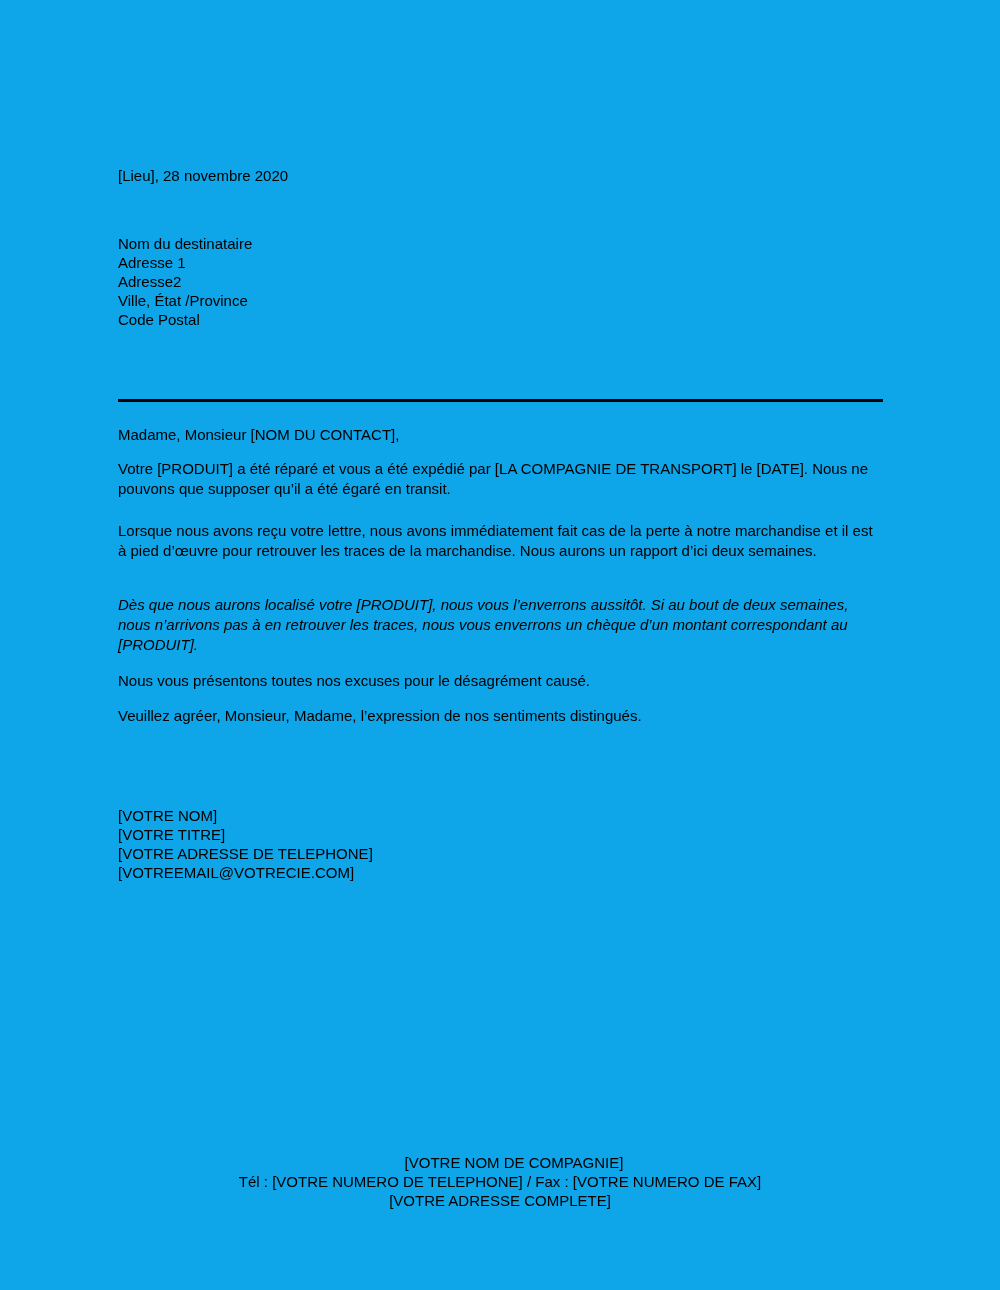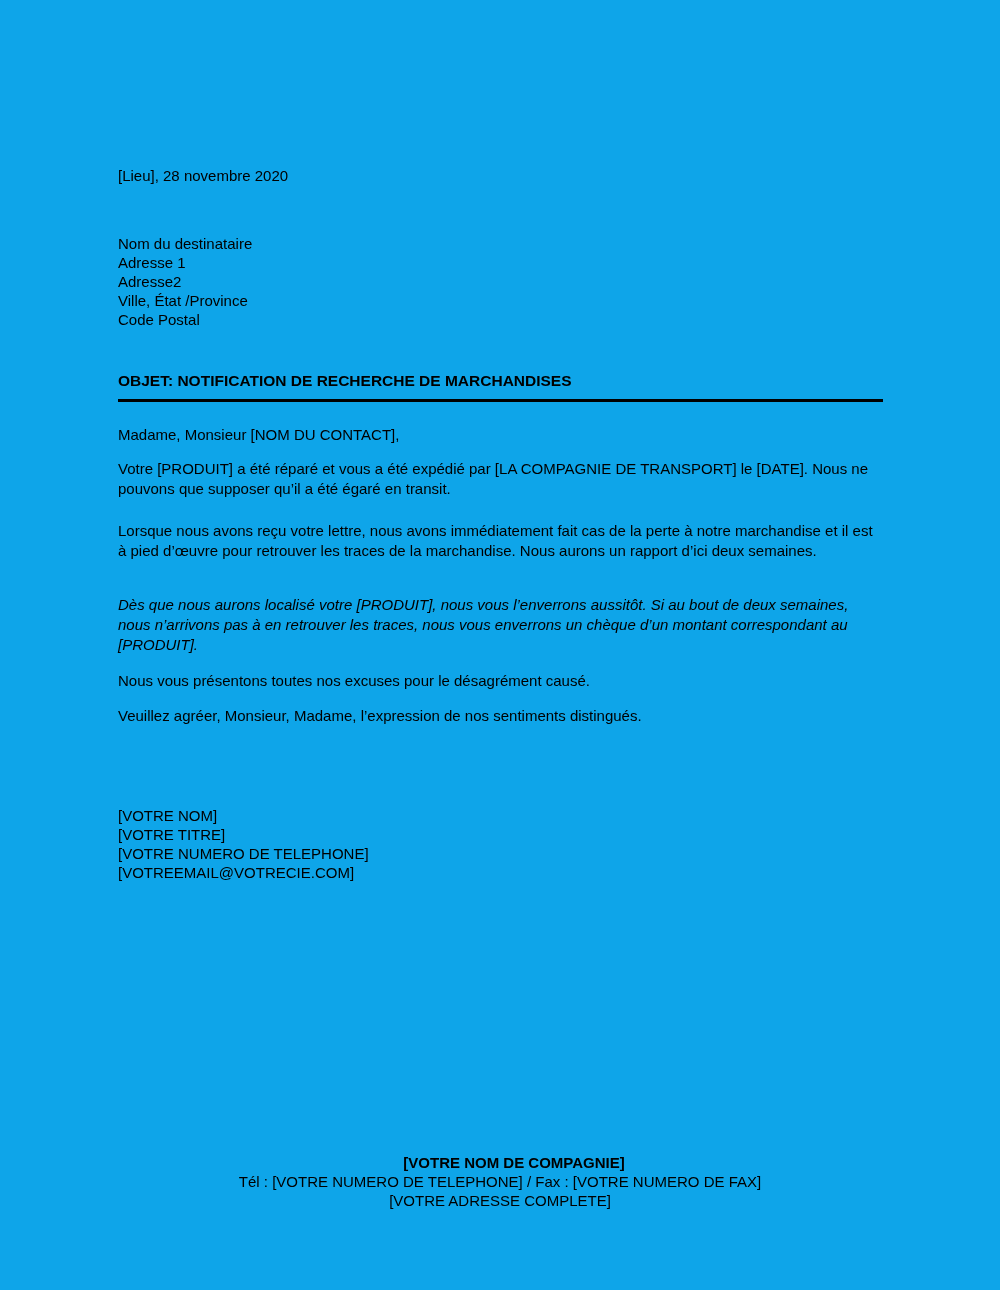--- a/index.html
+++ b/index.html
@@ -78,21 +78,21 @@
   .footer {
     position: absolute;
     left: 0;
     top: 1153px;
     width: 1000px;
     text-align: center;
     font-size: 15px;
     line-height: 19px;
   }
   .footer-company {
-    font-weight: bold;
+    font-weight: normal;
     margin-left: 28px;
   }
   .footer a {
     text-decoration: underline;
   }
 </style>
 </head>
 <body>
 
 <div class="page">
@@ -100,36 +100,35 @@
   <div class="date-line">[Lieu], 28 novembre 2020</div>
 
   <div class="recipient-block">
     <div>Nom du destinataire</div>
     <div>Adresse 1</div>
     <div>Adresse2</div>
     <div>Ville, État /Province</div>
     <div>Code Postal</div>
   </div>
 
-  <div class="subject-line">OBJET: NOTIFICATION DE RECHERCHE DE MARCHANDISES</div>
 
   <div class="subject-rule"></div>
 
   <div class="salutation">Madame, Monsieur [NOM DU CONTACT],</div>
 
   <div class="para para-1">Votre [PRODUIT] a été réparé et vous a été expédié par [LA COMPAGNIE DE TRANSPORT] le [DATE]. Nous ne pouvons que supposer qu’il a été égaré en transit.</div>
   <div class="para para-2">Lorsque nous avons reçu votre lettre, nous avons immédiatement fait cas de la perte à notre marchandise et il est à pied d’œuvre pour retrouver les traces de la marchandise. Nous aurons un rapport d’ici deux semaines.</div>
   <div class="para para-3">Dès que nous aurons localisé votre [PRODUIT], nous vous l’enverrons aussitôt. Si au bout de deux semaines, nous n’arrivons pas à en retrouver les traces, nous vous enverrons un chèque d’un montant correspondant au [PRODUIT].</div>
   <div class="para para-4">Nous vous présentons toutes nos excuses pour le désagrément causé.</div>
   <div class="para para-5">Veuillez agréer, Monsieur, Madame, l’expression de nos sentiments distingués.</div>
 
   <div class="signature-block">
     <div>[VOTRE NOM]</div>
     <div>[VOTRE TITRE]</div>
-    <div>[VOTRE NUMERO DE TELEPHONE]</div>
+    <div>[VOTRE ADRESSE DE TELEPHONE]</div>
     <div>[VOTREEMAIL@VOTRECIE.COM]</div>
   </div>
 
   <div class="footer">
     <div class="footer-company">[VOTRE NOM DE COMPAGNIE]</div>
     <div>Tél : [VOTRE NUMERO DE TELEPHONE] / Fax : [VOTRE NUMERO DE FAX]</div>
     <div>[VOTRE ADRESSE COMPLETE]</div>
   </div>
 
 </div>

